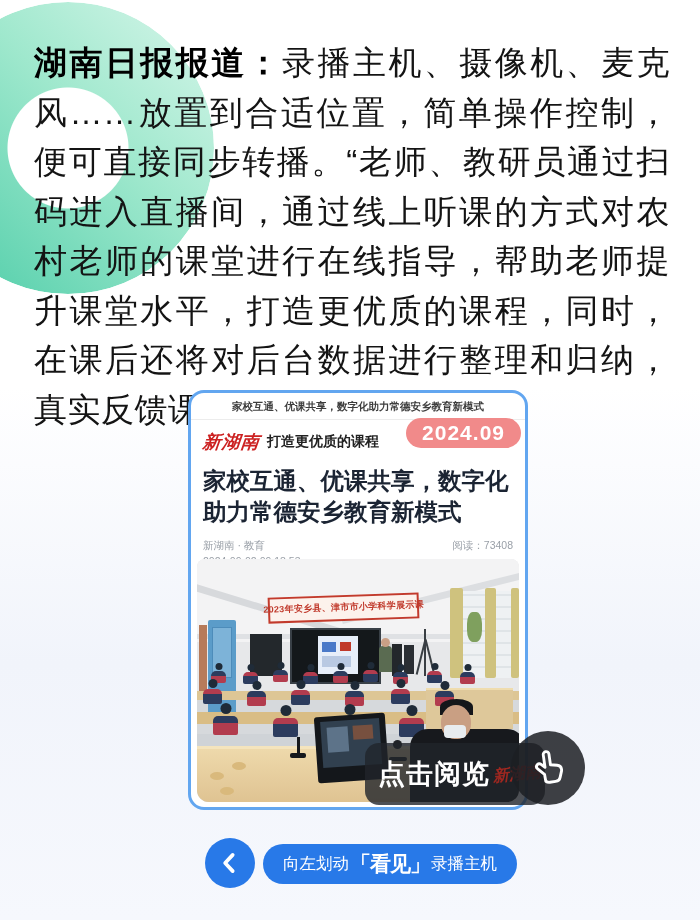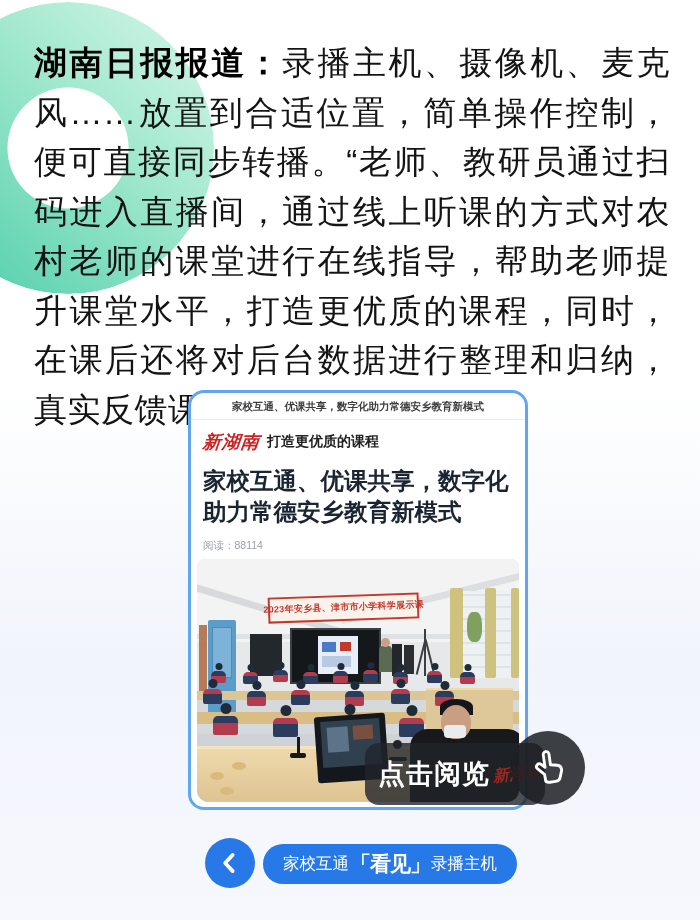--- a/index.html
+++ b/index.html
@@ -168,26 +168,31 @@
 <div class="ring"></div>
 
 <p class="para"><strong>湖南日报报道：</strong><span>录播主机、摄像机、麦克风……放置到合适位置，简单操作控制，便可直接同步转播。“老师、教研员通过扫码进入直播间，通过线上听课的方式对农村老师的课堂进行在线指导，帮助老师提升课堂水平，打造更优质的课程，同时，在课后还将对后台数据进行整理和归纳，真实反馈课堂效果。”</span></p>
 
 <div class="card">
   <div class="card-top">家校互通、优课共享，数字化助力常德安乡教育新模式</div>
 
   <div class="brand-row">
     <span class="logo">新湖南</span>
     <span class="brand-name">打造更优质的课程</span>
+    <span class="badge">2024.09</span>
   </div>
 
   <h2 class="title">家校互通、优课共享，数字化助力常德安乡教育新模式</h2>
 
   <div class="meta">
-    <div class="meta-right">阅读：88114</div>
+    <div class="meta-left">
+      <div>新湖南 · 教育</div>
+      <div>2024-09-02 09:18:53</div>
+    </div>
+    <div class="meta-right">阅读：73408</div>
   </div>
 
   <div class="photo">
     <div class="ceiling"></div>
     <div class="beam1"></div>
     <div class="beam2"></div>
     <div class="beam3"></div>
     <div class="wallline"></div>
     <div class="floor"></div>
     <div class="shelf"></div>
@@ -330,16 +335,16 @@
   </div>
 </div>
 
 <button class="back-btn">
   <svg viewBox="0 0 24 24">
     <path d="M14.5 4.5L7.5 12l7 7.5" fill="none" stroke="#ffffff" stroke-width="3.4" stroke-linecap="round" stroke-linejoin="round"></path>
   </svg>
 </button>
 
 <div class="swipe-pill">
-  <span>家校互通</span>
+  <span>向左划动</span>
     <span class="emph">「看见」</span>
     <span>录播主机</span>
 </div>
 
 </body></html>

